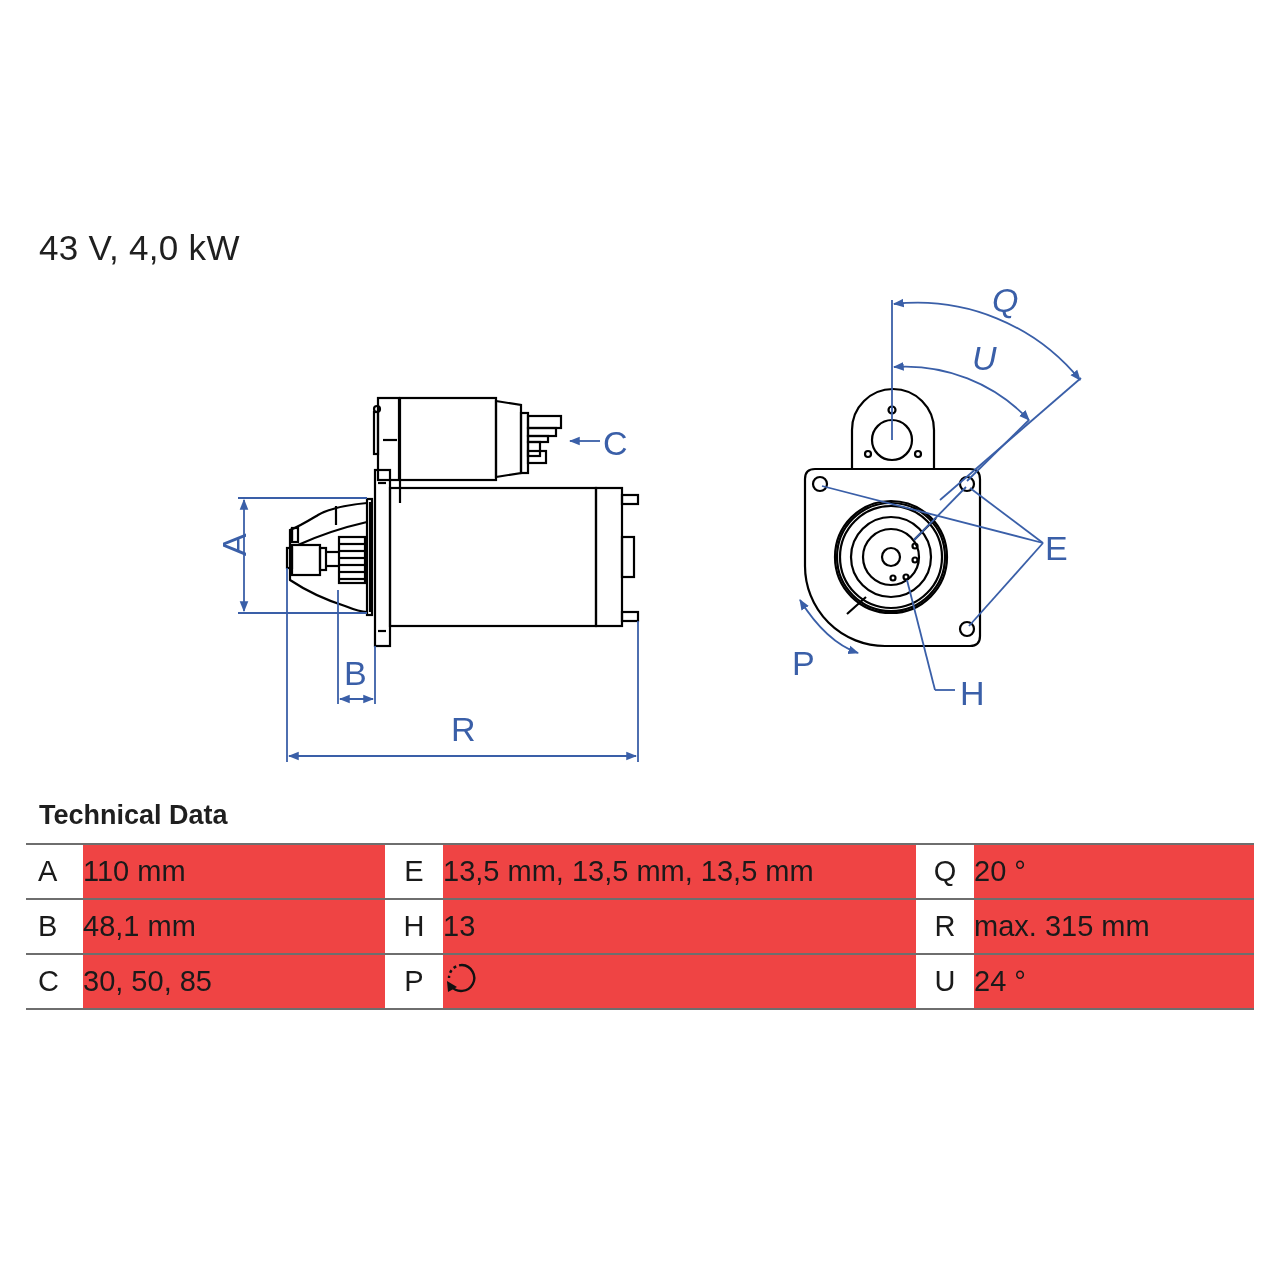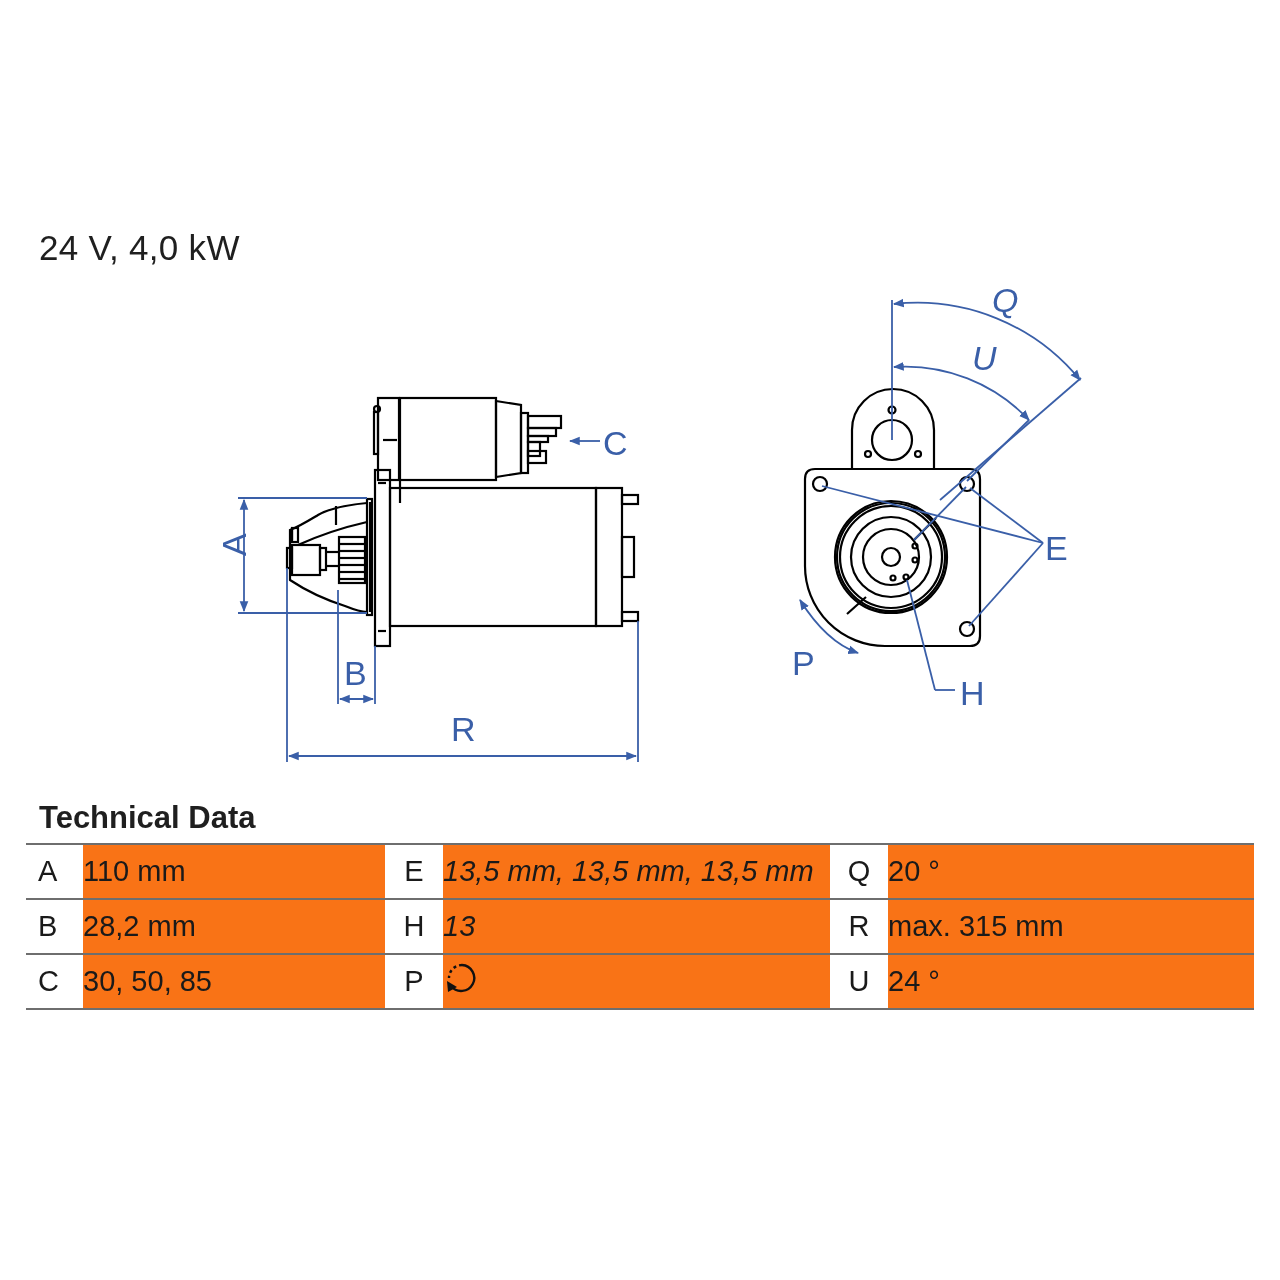--- a/index.html
+++ b/index.html
@@ -1,37 +1,37 @@
 <!DOCTYPE html>
 <html><head>
 <meta charset="utf-8">
 <style>
   html, body { margin: 0; padding: 0; background: #ffffff; }
   body { width: 1280px; height: 1280px; position: relative; overflow: hidden;
          font-family: "Liberation Sans", "DejaVu Sans", sans-serif; color: #1a1a1a; }
   .title { position: absolute; left: 39px; top: 228px; font-size: 35px; letter-spacing: 0.3px; color: #1f1f1f; }
   .drawing { position: absolute; left: 0; top: 0; width: 1280px; height: 800px; }
   .drawing svg { width: 1280px; height: 800px; display: block; }
-  .section-title { position: absolute; left: 39px; top: 800px; font-size: 31px; font-weight: bold; color: #1f1f1f; }
+  .section-title { position: absolute; left: 39px; top: 800px; font-size: 27px; font-weight: bold; color: #1f1f1f; }
   table.spec { position: absolute; left: 26px; top: 843px; width: 1228px; border-collapse: collapse; font-size: 29px; }
   table.spec tr { height: 55px; border-top: 2px solid #6e6e6e; border-bottom: 2px solid #6e6e6e; }
   table.spec td { padding: 0; vertical-align: middle; }
   td.lbl { background: #ffffff; text-align: center; }
   td.lbl.c1 { width: 45px; text-align: left; padding-left: 12px; }
   td.lbl.c2 { width: 58px; text-align: center; }
   td.lbl.c3 { width: 58px; text-align: center; }
-  td.val { background: #f97316; padding-left: 9px; }
+  td.val { background: #ef4444; padding-left: 9px; }
   td.val.c1 { width: 302px; }
-  td.val.c2 { width: 387px; font-style: italic; }
+  td.val.c2 { width: 473px; }
   .rot-icon { display: inline-block; vertical-align: middle; }
 </style>
 </head>
 <body>
 
-<div class="title">24 V, 4,0 kW</div>
+<div class="title">43 V, 4,0 kW</div>
 
 <div class="drawing">
 <svg viewBox="0 0 1280 800" xmlns="http://www.w3.org/2000/svg">
   <defs>
     <marker id="arr" viewBox="0 0 10 10" refX="9" refY="5" markerWidth="6" markerHeight="6" orient="auto-start-reverse">
       <path d="M0,1 L10,5 L0,9 z" fill="#3a5fa8"></path>
     </marker>
   </defs>
 
   <g fill="none" stroke="#000" stroke-width="2.2">
@@ -160,21 +160,21 @@
       <tr>
     <td class="lbl c1">A</td>
     <td class="val c1">110 mm</td>
     <td class="lbl c2">E</td>
     <td class="val c2">13,5 mm, 13,5 mm, 13,5 mm</td>
     <td class="lbl c3">Q</td>
     <td class="val c3">20 °</td>
   </tr>
   <tr>
     <td class="lbl c1">B</td>
-    <td class="val c1">28,2 mm</td>
+    <td class="val c1">48,1 mm</td>
     <td class="lbl c2">H</td>
     <td class="val c2">13</td>
     <td class="lbl c3">R</td>
     <td class="val c3">max. 315 mm</td>
   </tr>
   <tr>
     <td class="lbl c1">C</td>
     <td class="val c1">30, 50, 85</td>
     <td class="lbl c2">P</td>
     <td class="val c2">

